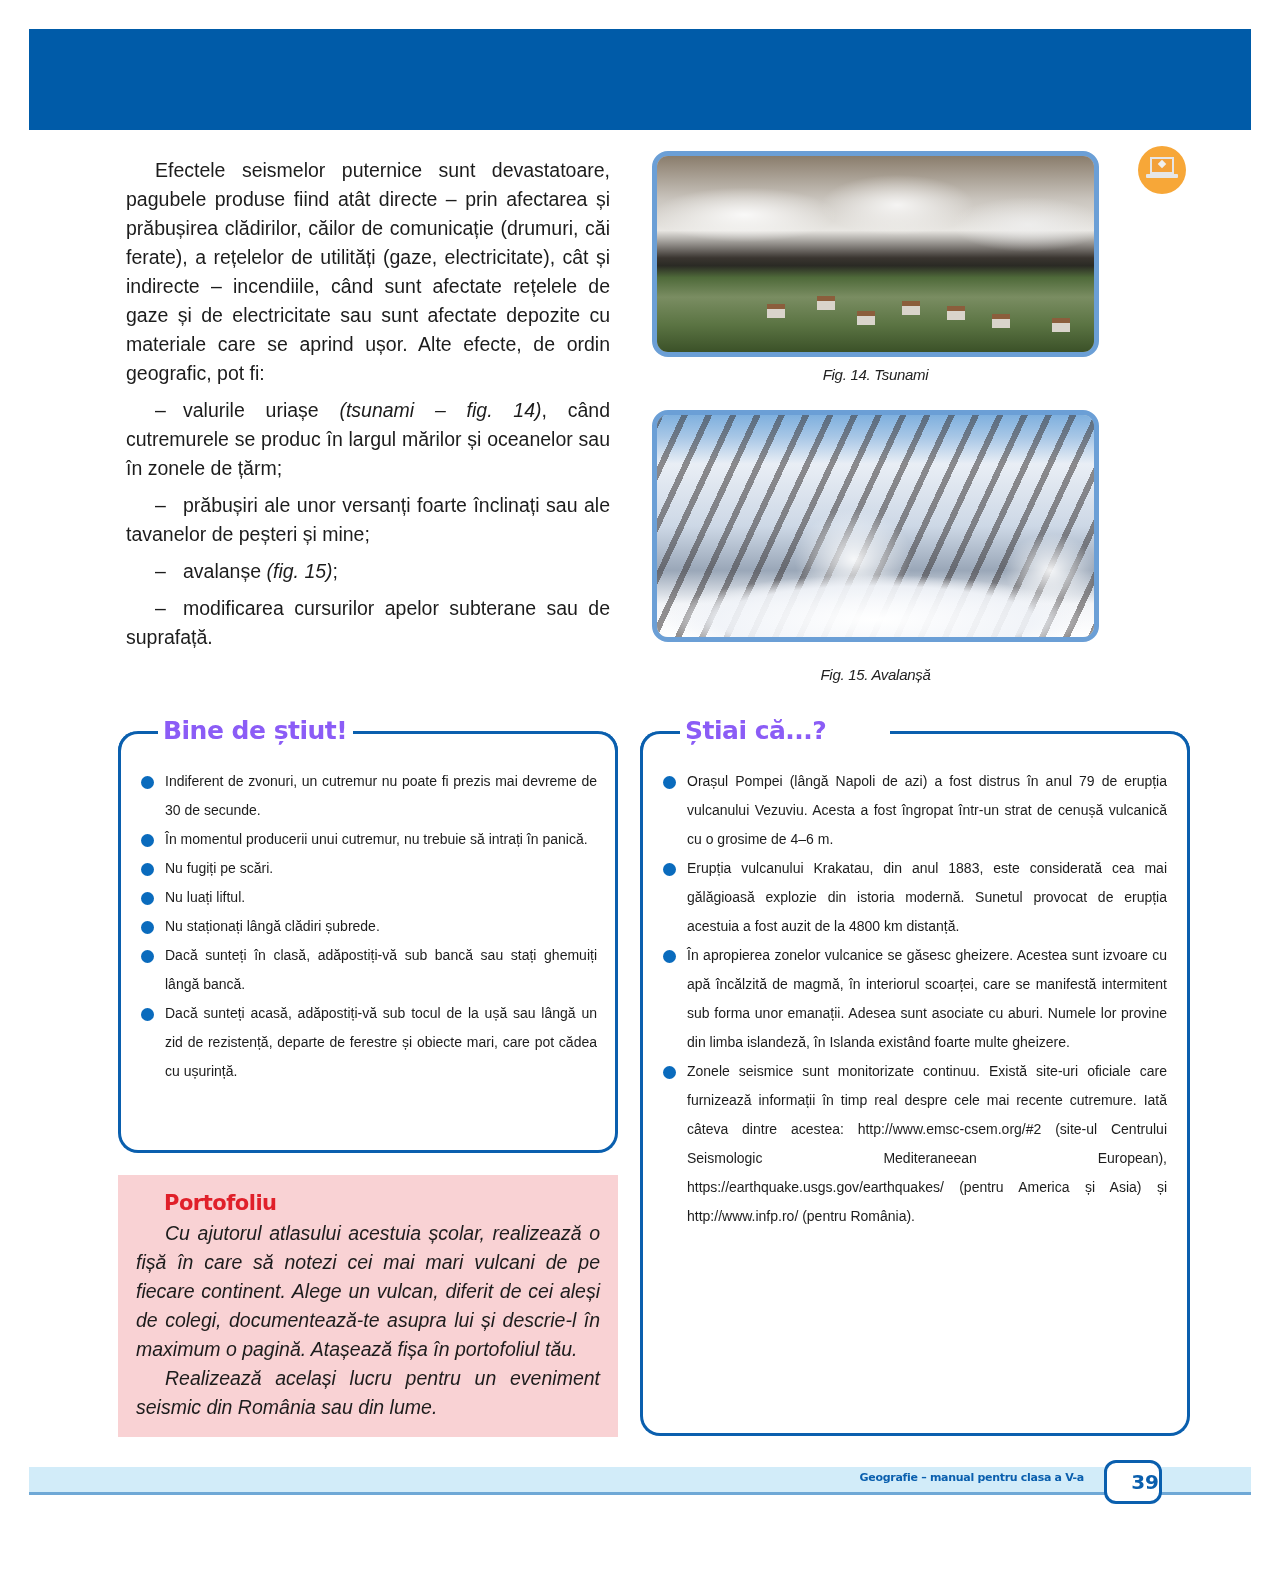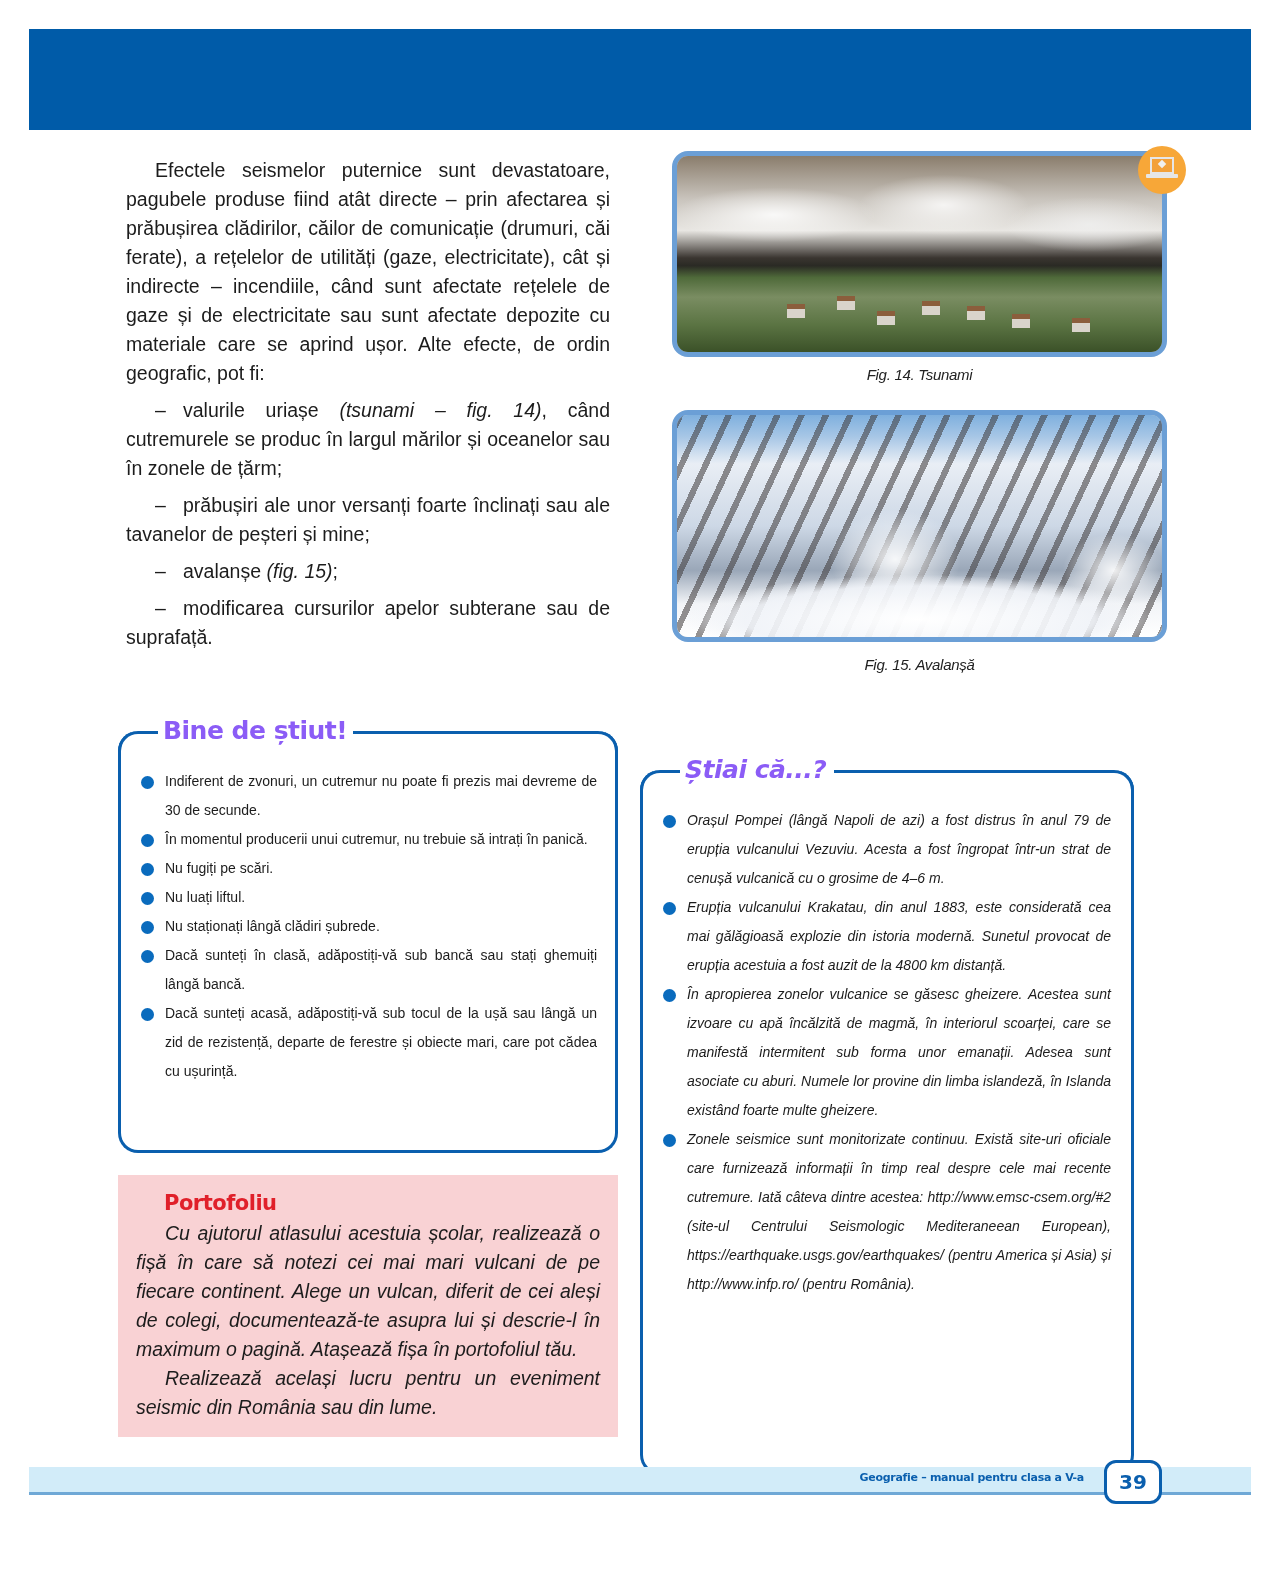--- a/index.html
+++ b/index.html
@@ -8,29 +8,29 @@
 
   .header-band { position: absolute; left: 29px; top: 29px; width: 1222px; height: 101px; background: #005ba8; }
 
   .main-text { position: absolute; left: 118px; top: 148px; width: 500px; font-size: 19.5px; line-height: 29px; text-align: justify; color: #1c1c1c; }
   .main-text p { margin: 8px; }
   .main-text .indent { text-indent: 29px; }
   .main-text .dash-item { text-indent: 29px; }
   .main-text .dash { display: inline-block; width: 28px; text-indent: 0; }
   .main-text em { font-style: italic; }
 
-  .figure { position: absolute; left: 672px; width: 495px; }
+  .figure { position: absolute; left: 652px; width: 447px; }
   .fig-frame { border: 5px solid #6b9fd6; border-radius: 16px; overflow: hidden; background: #ccc; position: relative; }
   .fig-caption { text-align: center; font-style: italic; font-size: 15px; color: #222; font-family: "Liberation Sans Narrow", "Liberation Sans", sans-serif; letter-spacing: -0.3px; }
   .fig14 { top: 151px; }
   .fig14 .fig-frame { height: 206px; }
   .fig14 .fig-caption { margin-top: 9px; }
   .fig15 { top: 410px; }
   .fig15 .fig-frame { height: 232px; }
-  .fig15 .fig-caption { margin-top: 14px; }
+  .fig15 .fig-caption { margin-top: 24px; }
 
   .img-tsunami { position: absolute; inset: 0;
     background:
       radial-gradient(ellipse 30% 20% at 20% 30%, rgba(255,255,255,0.85), transparent 70%),
       radial-gradient(ellipse 25% 22% at 55% 25%, rgba(255,255,255,0.8), transparent 70%),
       radial-gradient(ellipse 25% 20% at 85% 35%, rgba(240,240,240,0.8), transparent 70%),
       linear-gradient(180deg, #8a7d6c 0%, #c9c4bd 22%, #e8e6e2 38%, #3a3530 52%, #2a2a24 56%, #4f6a3a 62%, #7a8d62 72%, #5b7443 86%, #3b5128 100%);
   }
   .house { position: absolute; width: 18px; height: 14px; background: #d9d4cb; border-top: 5px solid #8b5e3c; }
   .img-avalanche { position: absolute; inset: 0;
@@ -53,32 +53,32 @@
   .box-title { position: absolute; top: -16px; font-family: "DejaVu Sans", sans-serif; font-weight: bold; font-size: 25px; color: #8b5cf6; letter-spacing: -0.5px; line-height: 32px; }
   .box ul { list-style: none; }
   .box li { position: relative; padding-left: 44px; font-size: 14px; line-height: 29px; text-align: justify; color: #1c1c1c; }
   .box li .bullet { position: absolute; left: 20px; top: 9px; width: 13px; height: 13px; border-radius: 50%; background: #0a6bbd; }
 
   .box-bine { left: 118px; top: 731px; width: 500px; height: 422px; }
   .box-bine .box-top-right { width: 265px; }
   .box-bine .box-title { left: 42px; }
   .box-bine ul { position: absolute; top: 36px; left: 0; right: 18px; }
 
-  .box-stiai { left: 640px; top: 770px; width: 494px; height: 705px; font-style: italic; }
+  .box-stiai { left: 640px; top: 731px; width: 550px; height: 705px; }
   .box-stiai .box-top-right { width: 300px; }
   .box-stiai .box-title { left: 42px; }
   .box-stiai ul { position: absolute; top: 36px; left: 0; right: 20px; }
 
   .portofoliu { position: absolute; left: 118px; top: 1175px; width: 500px; height: 262px; background: #f9d2d4; padding: 12px 18px 0 18px; }
   .portofoliu-title { font-family: "DejaVu Sans", sans-serif; font-weight: bold; font-size: 21px; color: #e0202a; padding-left: 28px; line-height: 32px; letter-spacing: -0.5px; }
   .portofoliu p { font-style: italic; font-size: 19.5px; line-height: 29px; text-align: justify; text-indent: 29px; color: #1c1c1c; }
 
   .footer-band { position: absolute; left: 29px; top: 1467px; width: 1222px; height: 28px; background: #d2ecf9; border-bottom: 3px solid #6fa8d6; }
   .footer-text { position: absolute; right: 186px; top: 1471px; font-family: "DejaVu Sans", sans-serif; font-weight: bold; font-size: 11px; color: #0a5fae; letter-spacing: -0.3px; }
-  .page-num { position: absolute; left: 1104px; top: 1460px; width: 58px; height: 44px; border: 3px solid #0a5fae; border-radius: 12px; background: #fff; font-family: "DejaVu Sans", sans-serif; font-weight: bold; font-size: 20px; color: #0a5fae; text-align: center; line-height: 38px; }
+  .page-num { position: absolute; left: 1104px; top: 1460px; width: 58px; height: 44px; border: 3px solid #0a5fae; border-radius: 12px; background: #fff; font-family: "DejaVu Sans", sans-serif; font-weight: bold; font-size: 20px; color: #0a5fae; text-align: right; line-height: 38px; }
 </style>
 </head>
 <body>
 
 <div class="header-band"></div>
 
 <div class="main-text">
   <p class="indent">Efectele seismelor puternice sunt devastatoare, pagubele produse fiind atât directe – prin afectarea și prăbușirea clădirilor, căilor de comunicație (drumuri, căi ferate), a rețelelor de utilități (gaze, electricitate), cât și indirecte – incendiile, când sunt afectate rețelele de gaze și de electricitate sau sunt afectate depozite cu materiale care se aprind ușor.  Alte efecte, de ordin geografic, pot fi:</p>
   <p class="dash-item"><span class="dash">–</span><span>valurile uriașe </span><em>(tsunami – fig. 14)</em><span>, când cutremurele se produc în largul mărilor și oceanelor sau în zonele de țărm;</span></p>
   <p class="dash-item"><span class="dash">–</span><span>prăbușiri ale unor versanți foarte înclinați sau ale tavanelor de peșteri și mine;</span></p>

